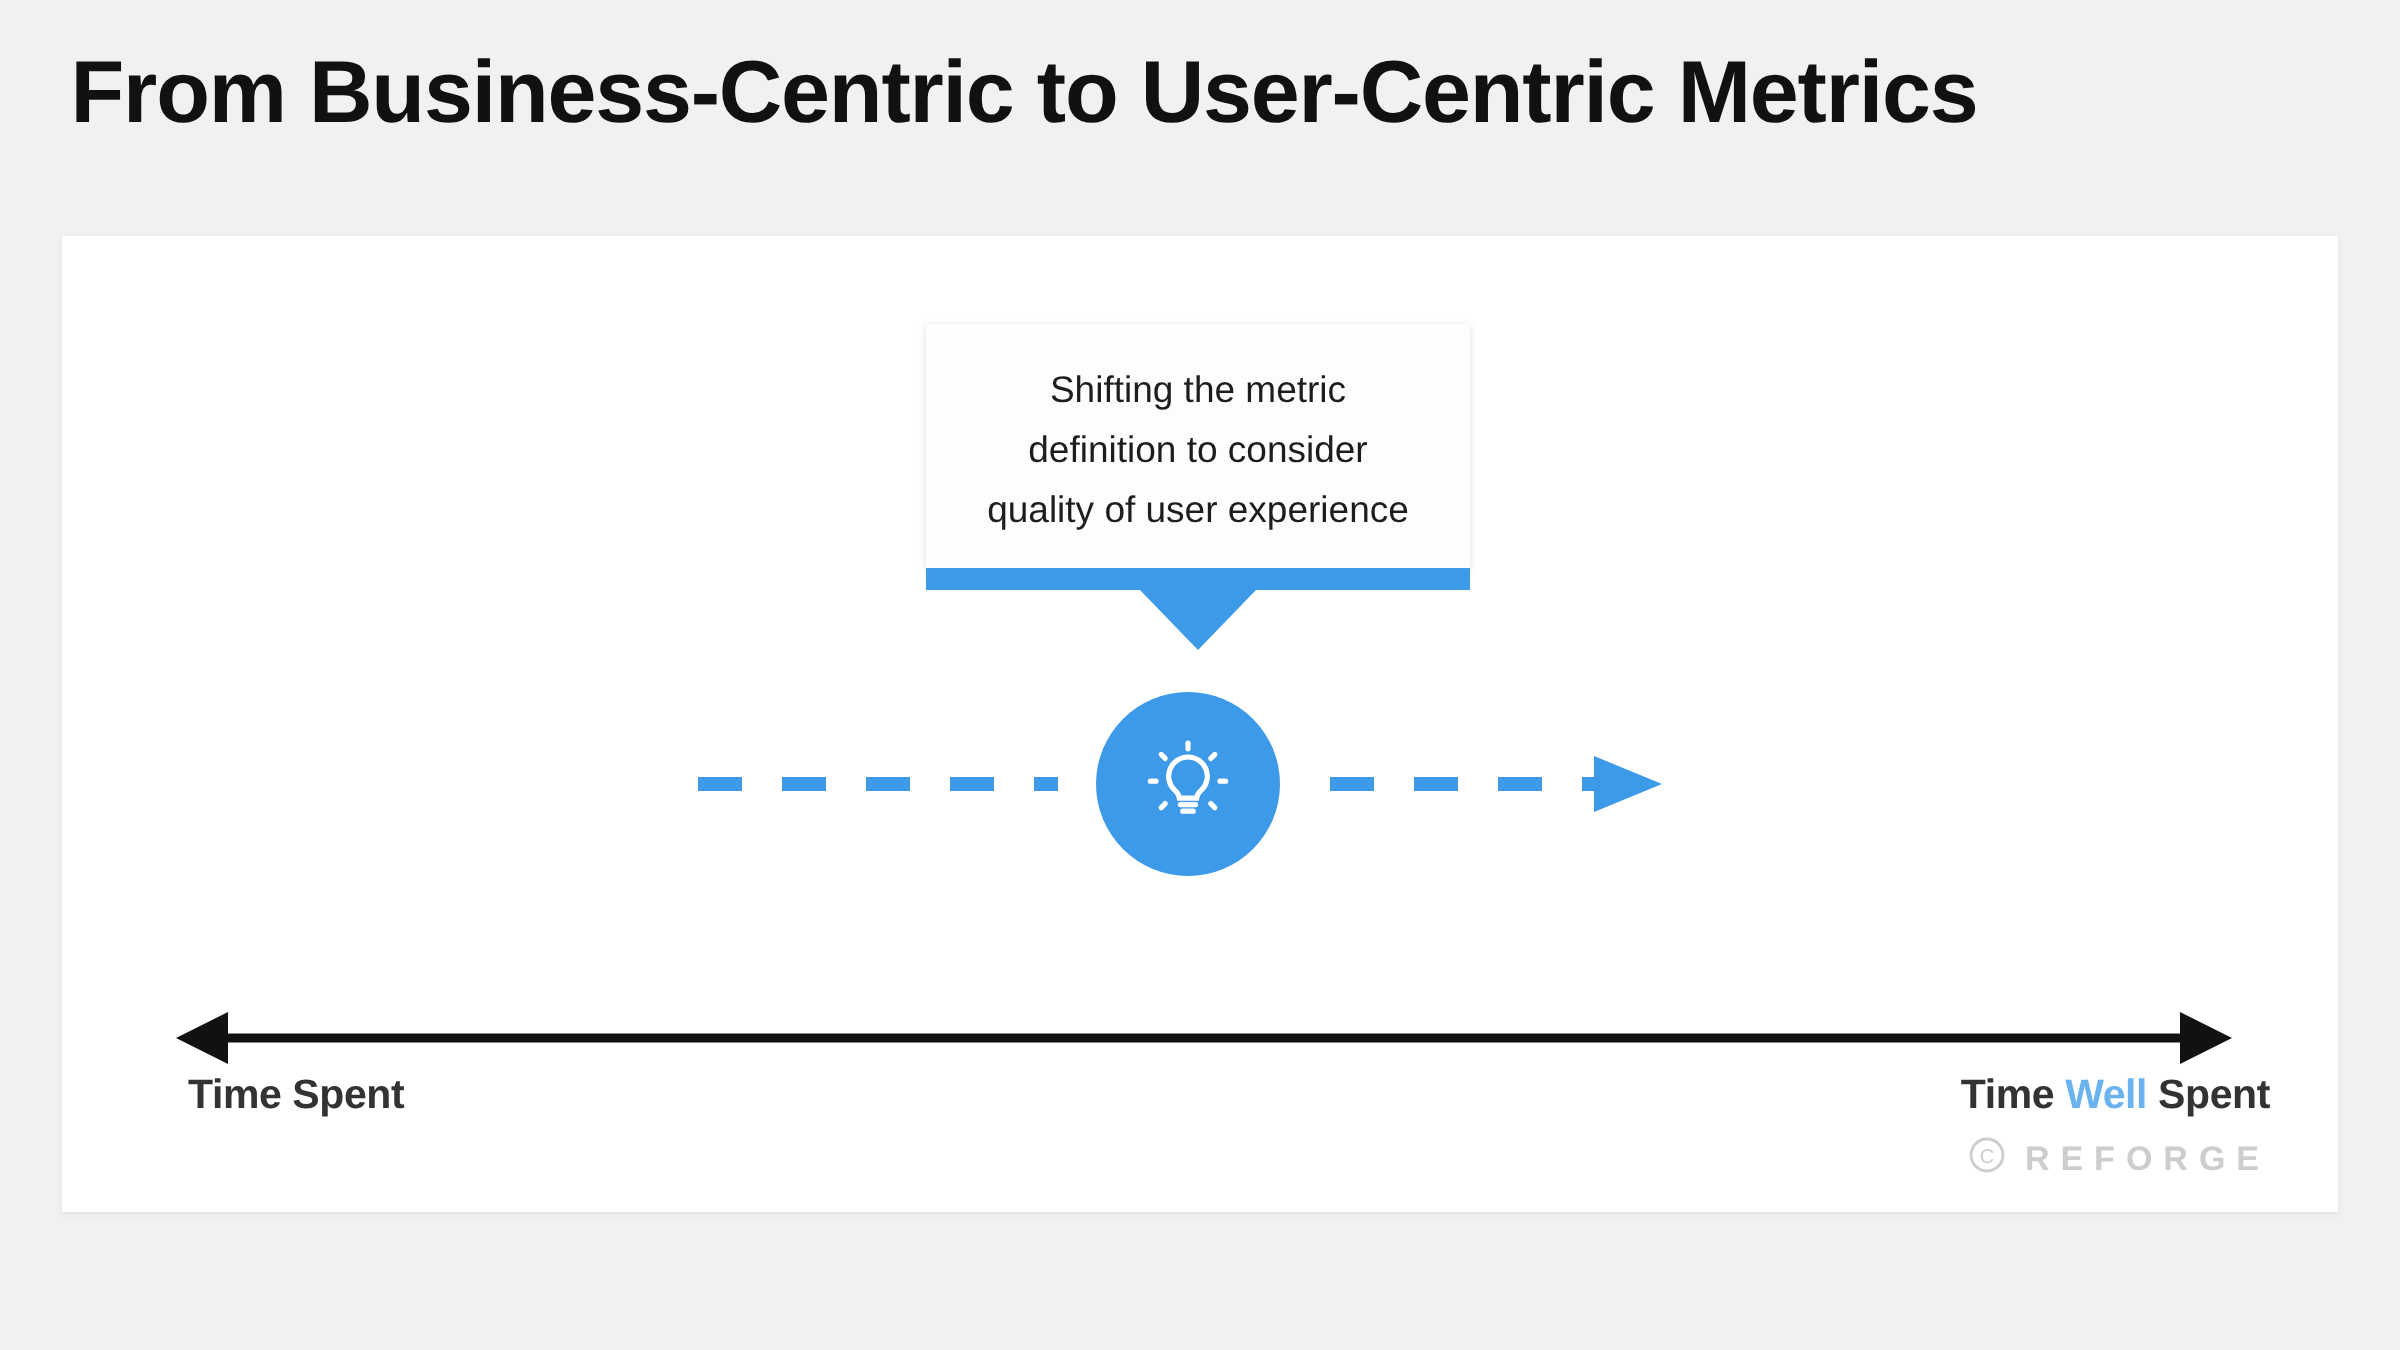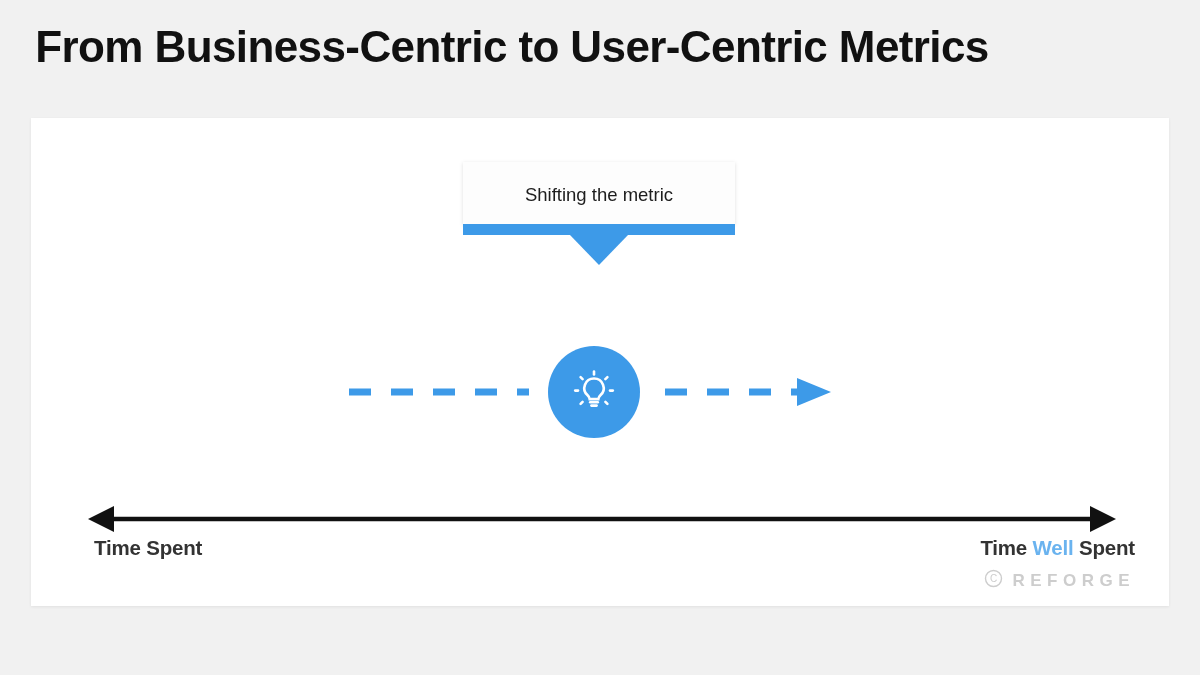--- a/index.html
+++ b/index.html
@@ -224,20 +224,22 @@
     </span>
     <div class="node-label">
       <span>Value</span><br>
       <span>Metric</span>
     </div>
   </div>
 
   <div id="metric-callout">
     <div id="callout-body">
       <div>Shifting the metric</div>
+      <div>definition to consider</div>
+      <div>quality of user experience</div>
     </div>
     <div id="callout-bar"></div>
     <div id="callout-pointer"></div>
   </div>
 
   <svg id="spectrum-axis" viewBox="0 0 1028 30" aria-hidden="true">
     <line x1="22" y1="15" x2="1006" y2="15" stroke="#111111" stroke-width="4.4"></line>
     <polygon points="0,15 26,2 26,28" fill="#111111"></polygon>
     <polygon points="1028,15 1002,2 1002,28" fill="#111111"></polygon>
   </svg>

